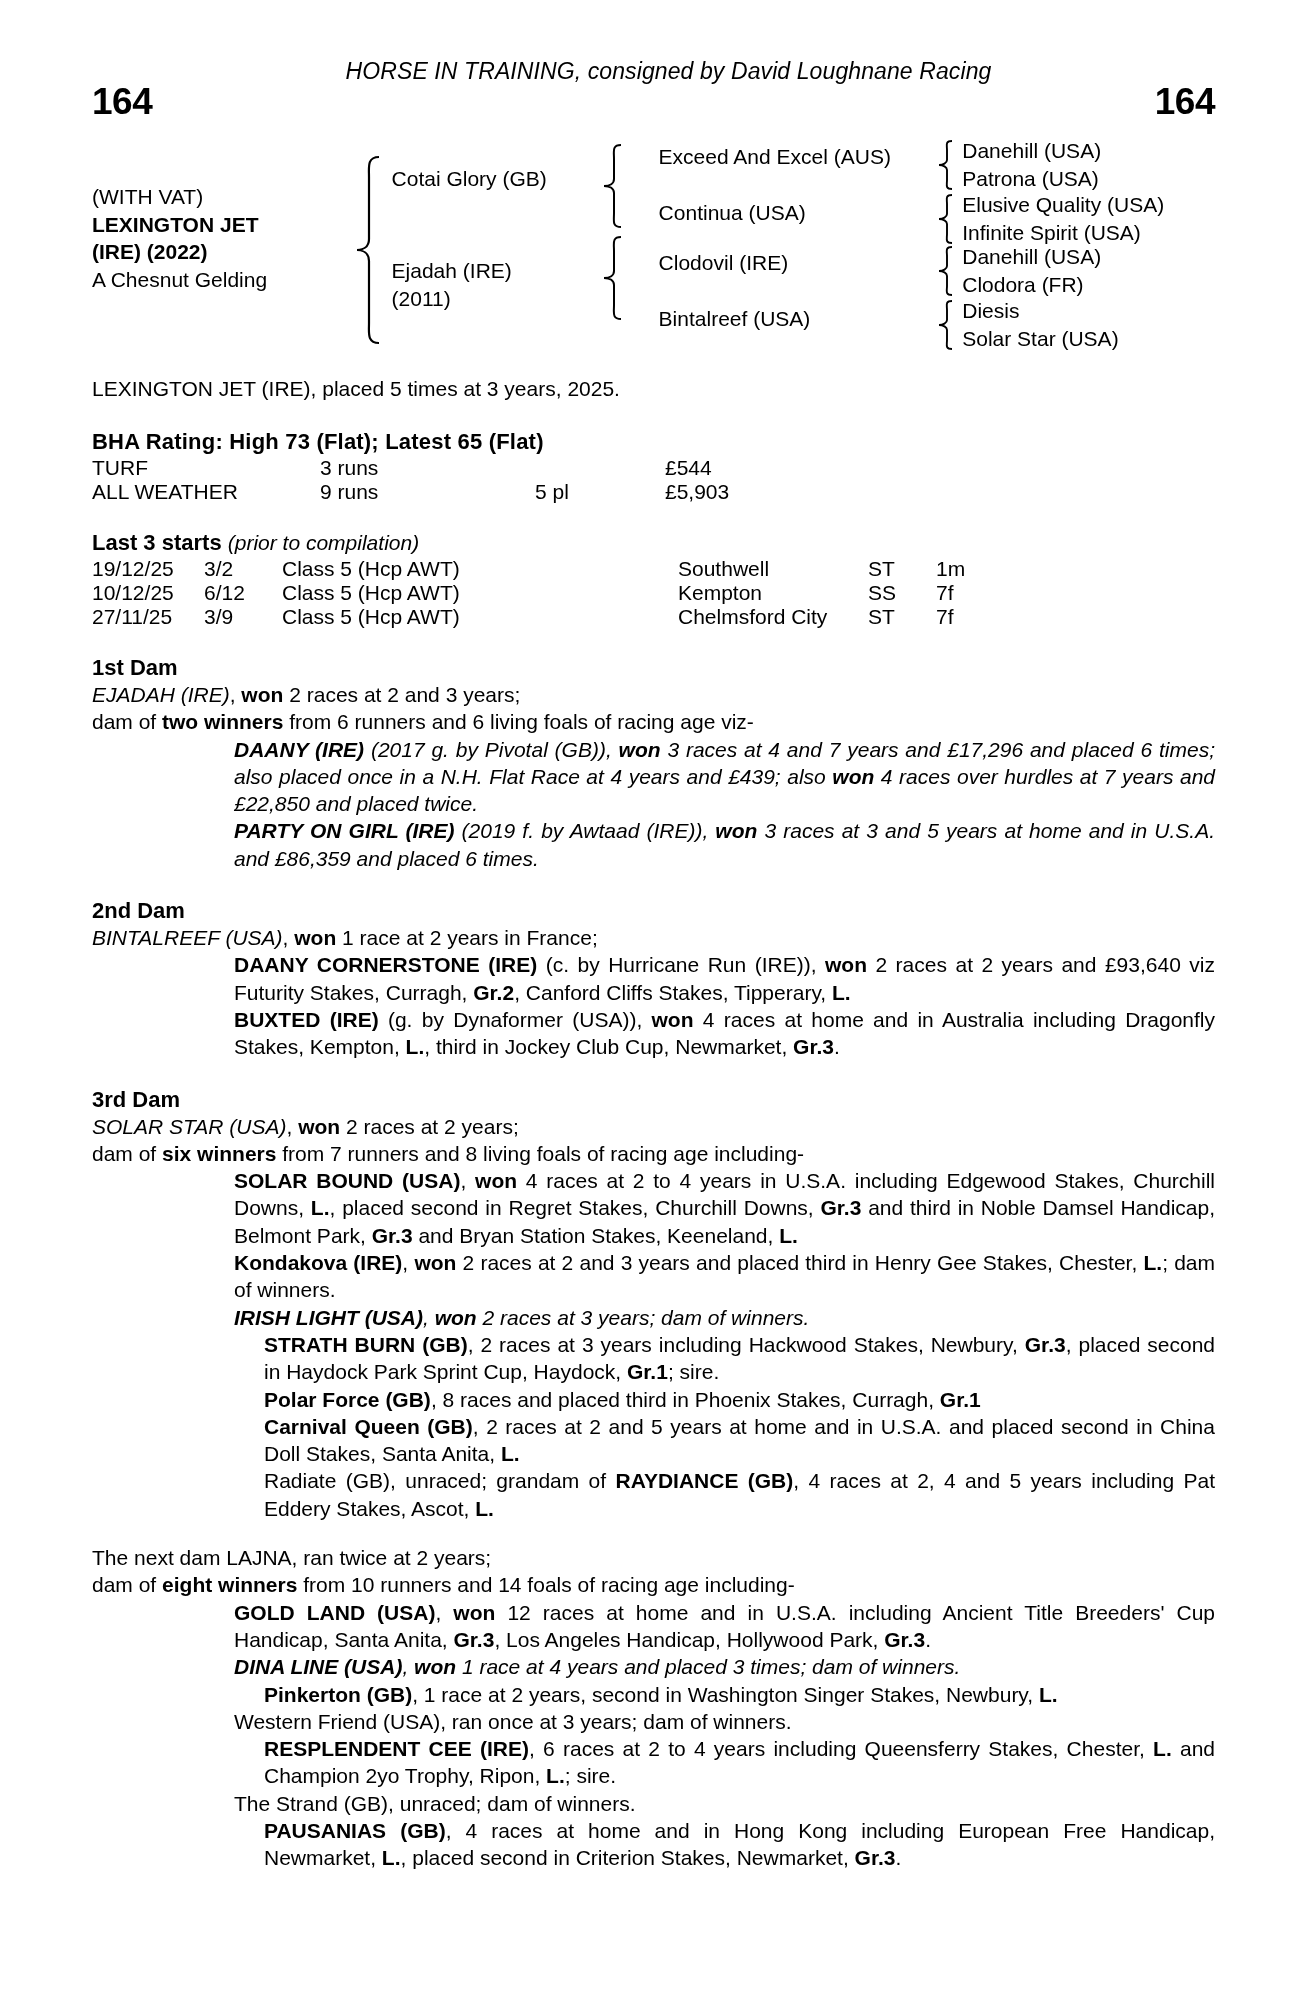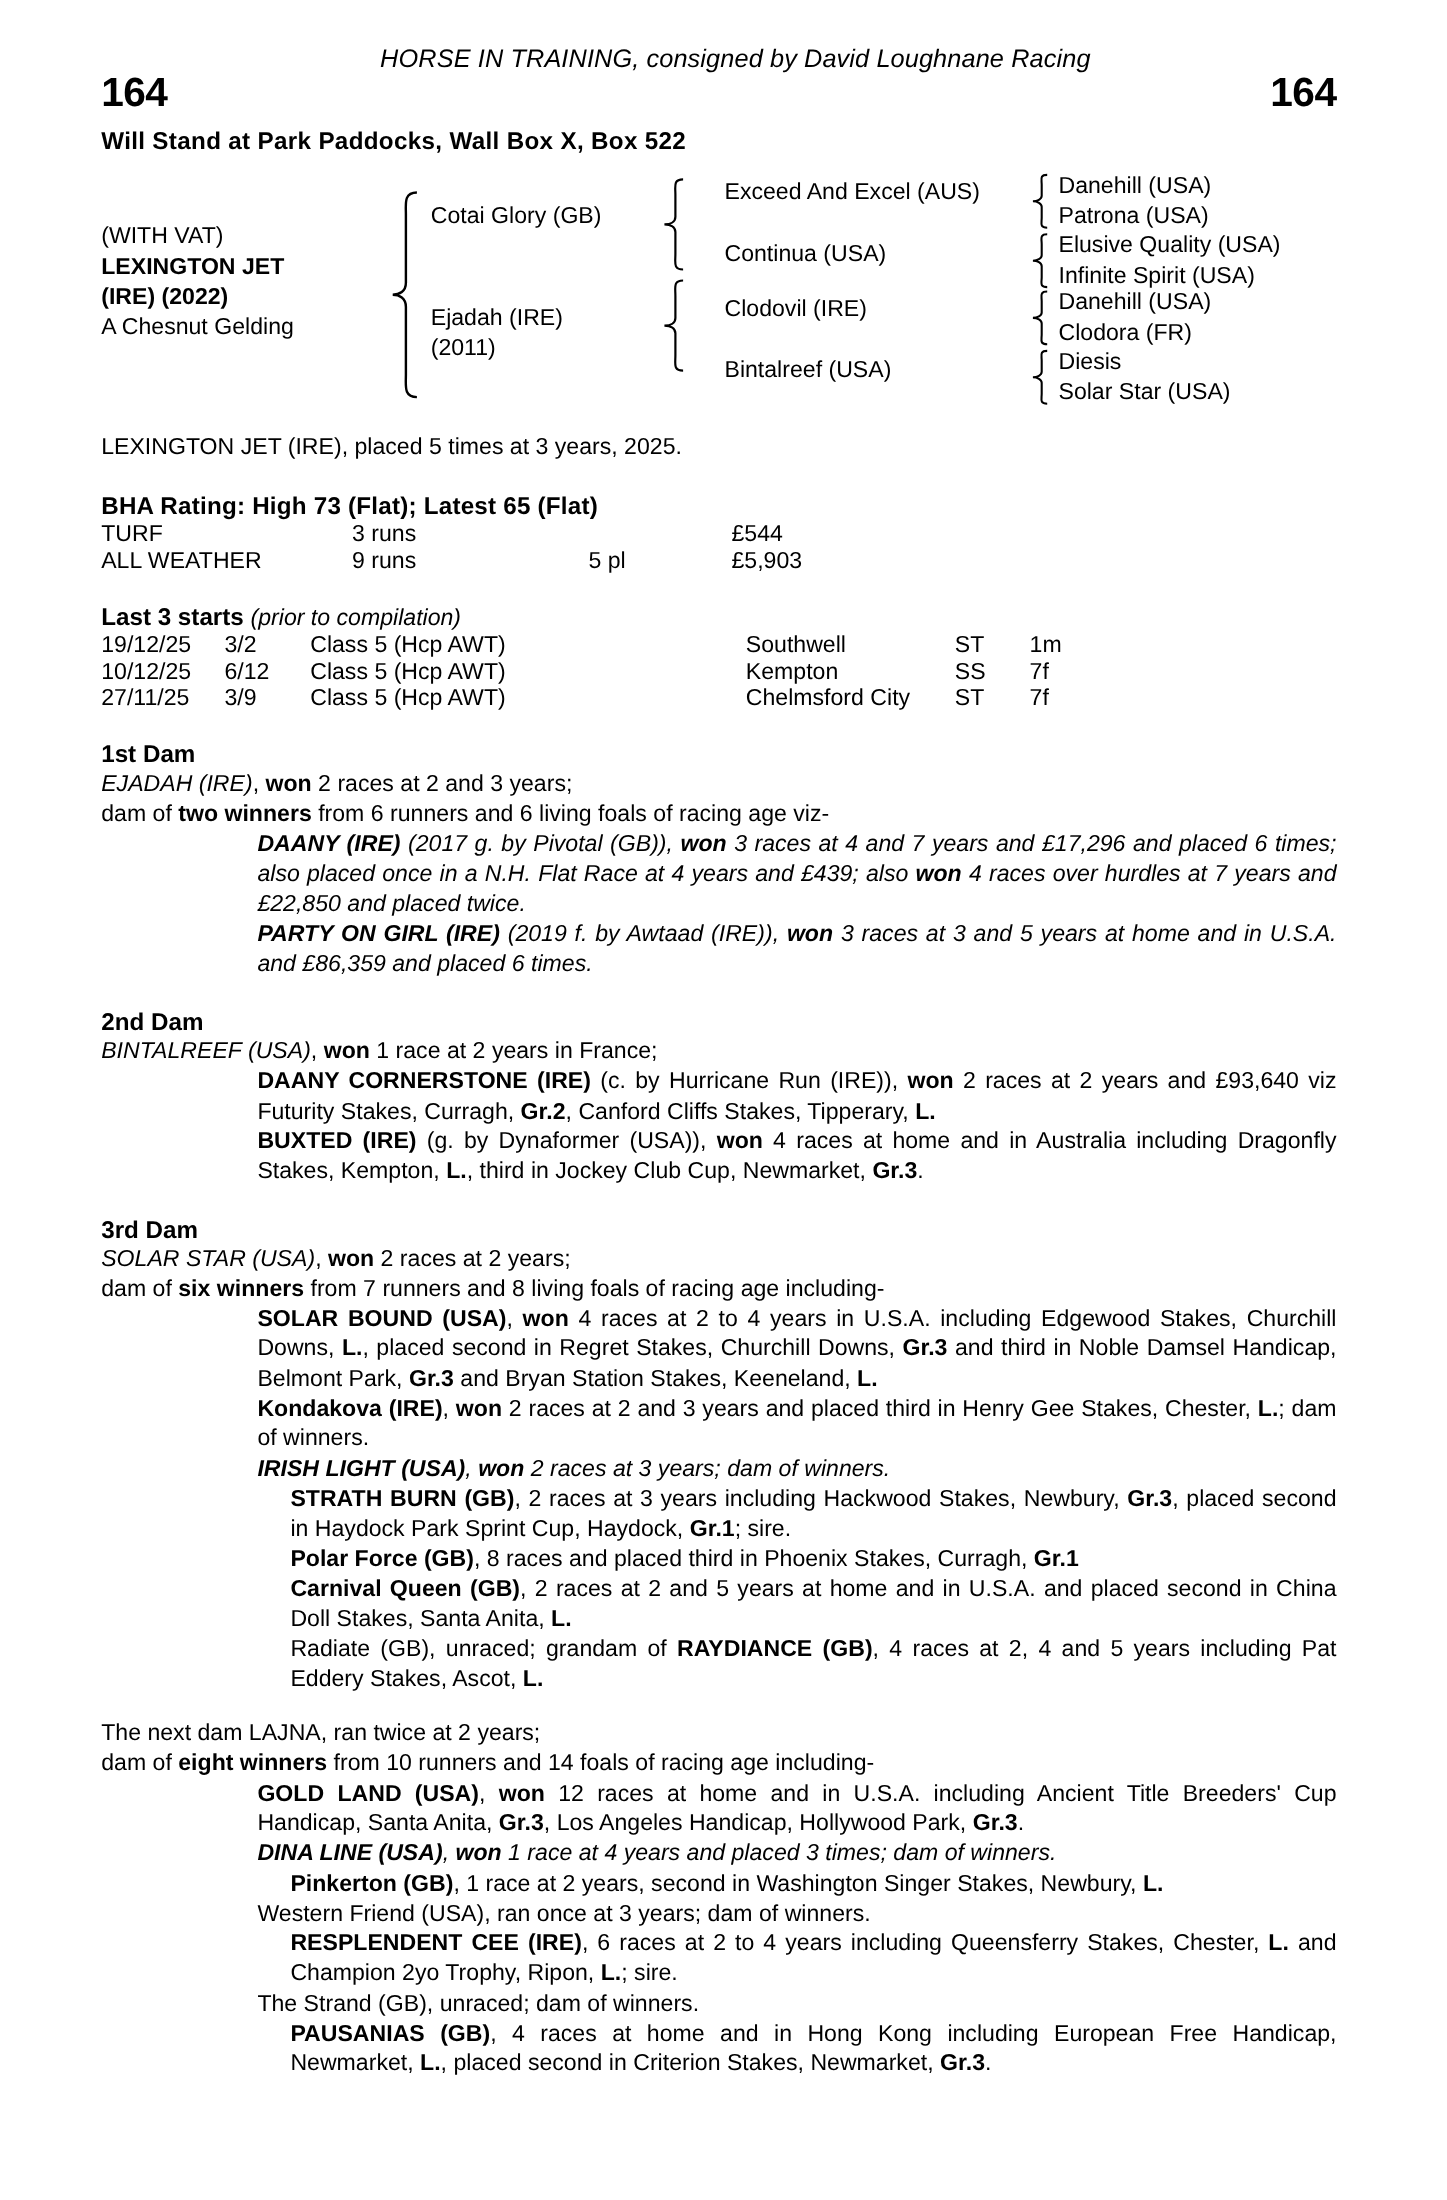--- a/index.html
+++ b/index.html
@@ -9,21 +9,21 @@
   }
   body {
     width: 1315px;
     min-height: 2000px;
     font-family: "Liberation Sans", sans-serif;
     color: #000000;
   }
   .page {
     width: 1315px;
     box-sizing: border-box;
-    padding: 40px 100px 40px 92px;
+    padding: 58px 100px 40px 92px;
     position: relative;
   }
   .consignor {
     text-align: center;
     font-style: italic;
     font-size: 23px;
     letter-spacing: 0.1px;
     margin: 0 0 2px 0;
     padding-left: 30px;
   }
@@ -145,21 +145,20 @@
 
 <div class="page">
 
   <div class="consignor">HORSE IN TRAINING, consigned by David Loughnane Racing</div>
 
   <div class="lotrow">
     <div class="lotnum">164</div>
     <div class="lotnum">164</div>
   </div>
 
-  <div class="standline">Will Stand at Park Paddocks, Wall Box X, Box 522</div>
 
   <div class="ped">
 
     <div class="col col-subject">
       <div class="nm">(WITH VAT)</div>
       <div class="nm bold">LEXINGTON JET</div>
       <div class="nm bold">(IRE) (2022)</div>
       <div class="nm">A Chesnut Gelding</div>
     </div>
 

